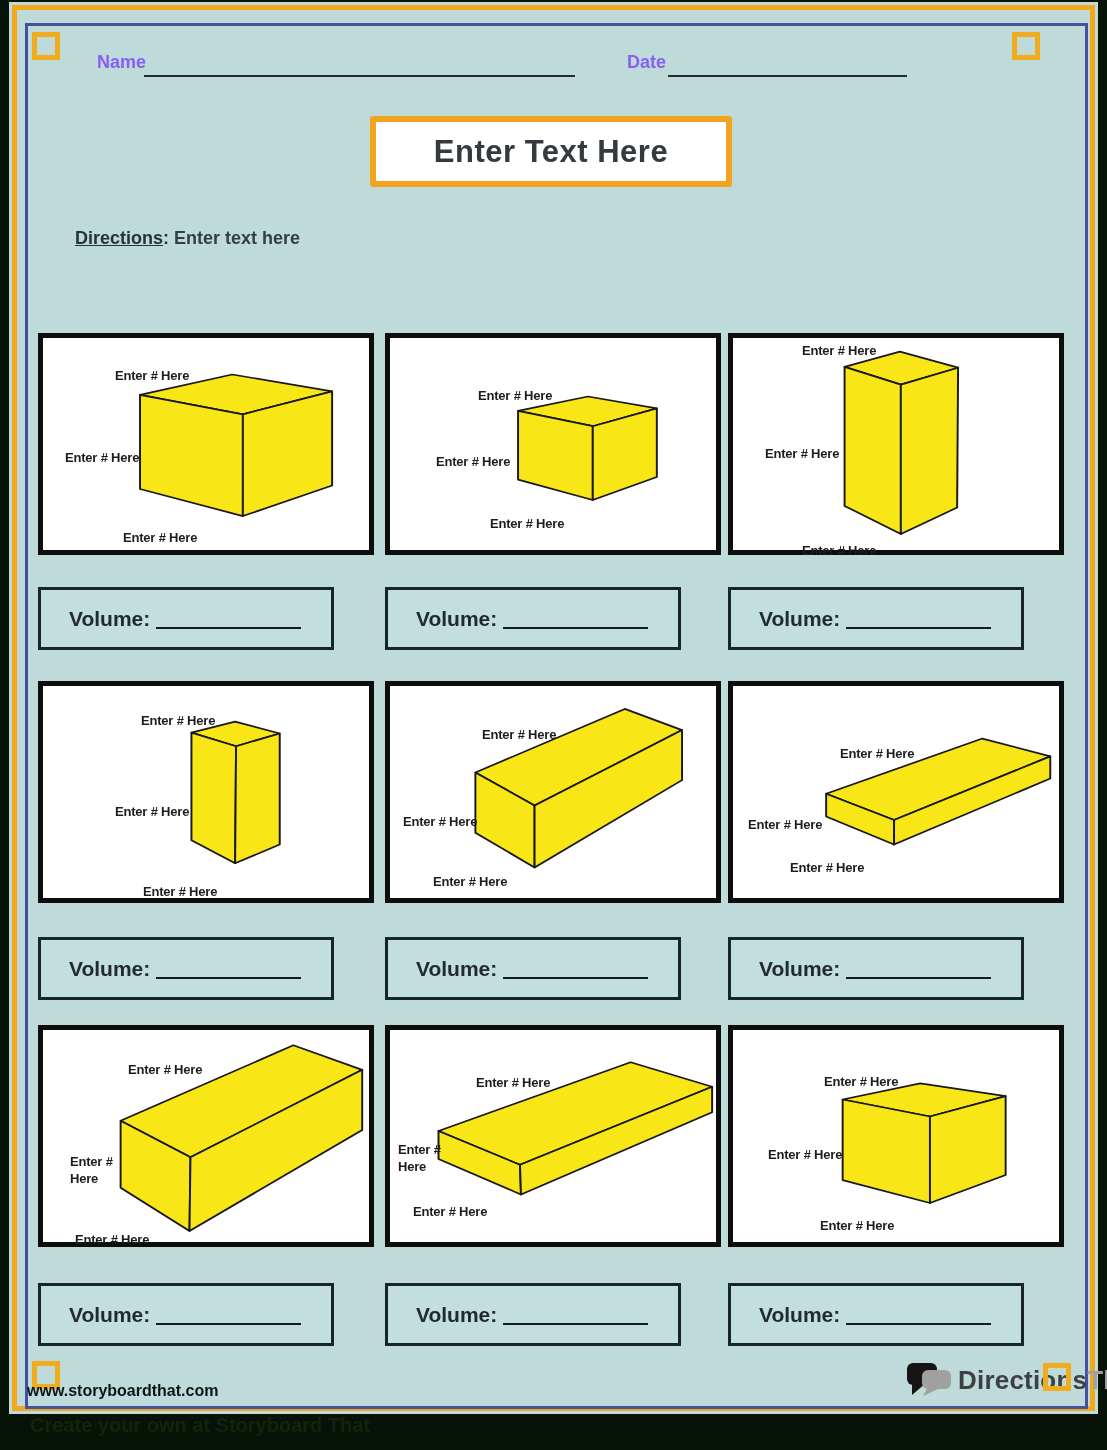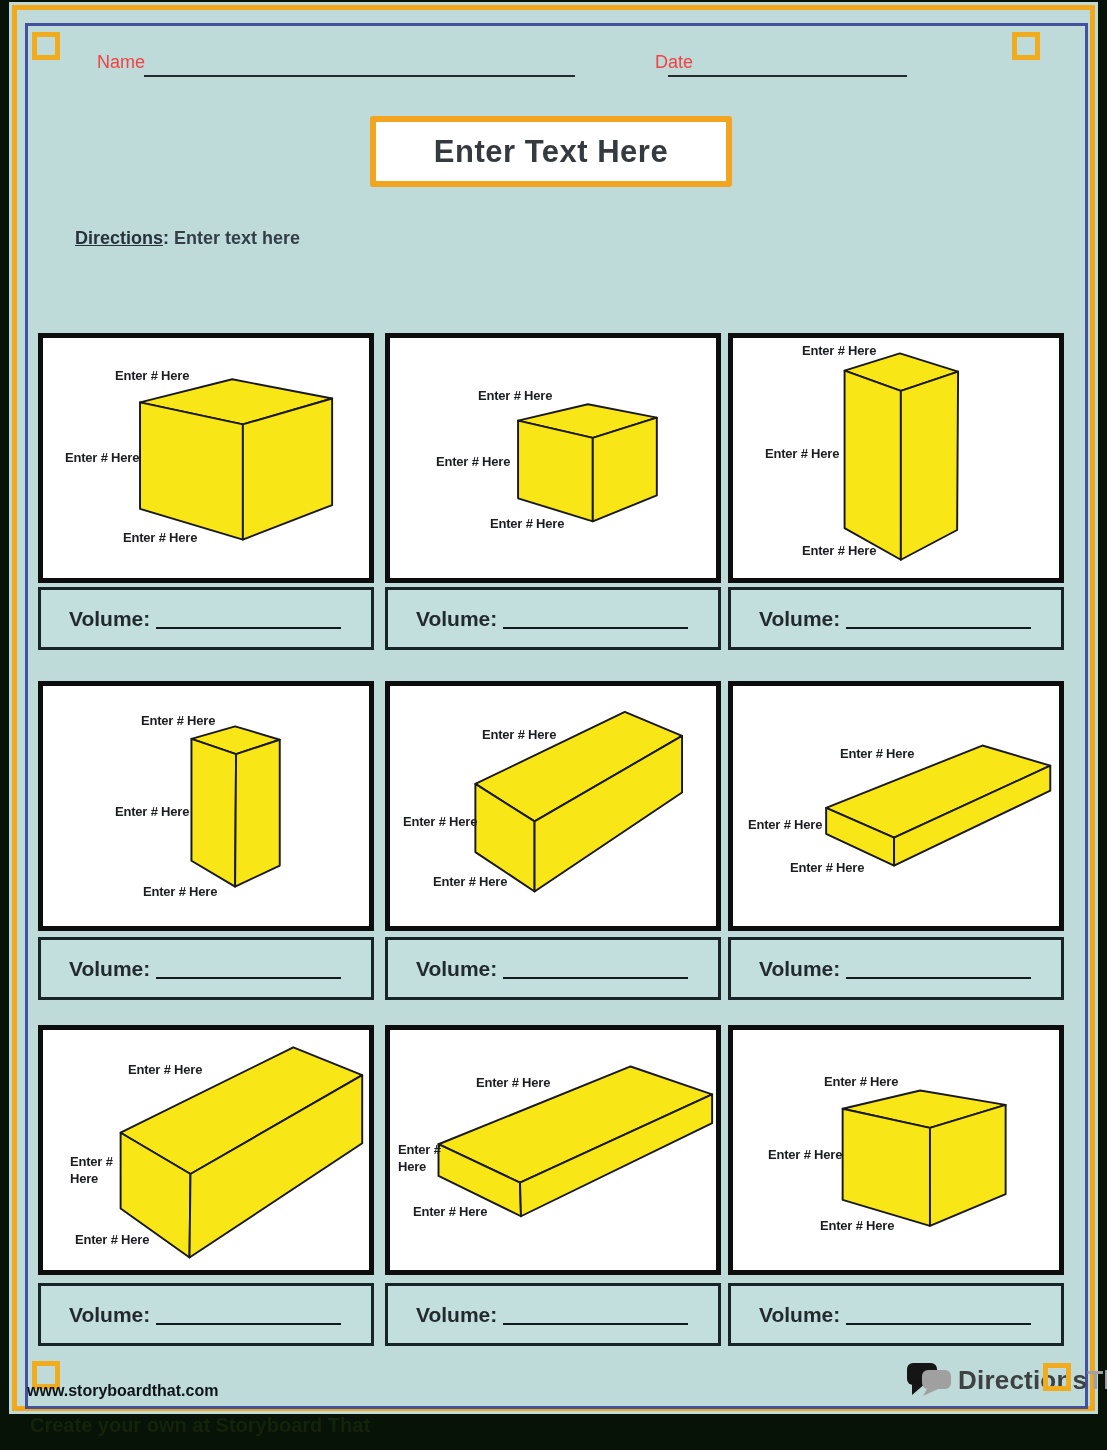--- a/index.html
+++ b/index.html
@@ -2,37 +2,37 @@
 <html><head>
 <meta charset="utf-8">
 <style>
   html,body{margin:0;padding:0;background:#071306;}
   .canvas{position:relative;width:1107px;height:1450px;background:#071306;overflow:hidden;
           font-family:"Liberation Sans",sans-serif;}
   .sheet{position:absolute;left:9px;top:2px;width:1089px;height:1412px;background:#bedad9;}
   .amber-frame{position:absolute;inset:3px;border:5px solid #F3A81C;}
   .blue-frame{position:absolute;left:16px;top:21px;right:16px;bottom:11px;border:3px solid #44519F;}
   .corner{position:absolute;width:28px;height:28px;border:5px solid #F0AC1C;box-sizing:border-box;z-index:7;}
-  .fieldlabel{position:absolute;font-weight:normal;font-size:18px;color:#ef4444;z-index:3;}
+  .fieldlabel{position:absolute;font-weight:bold;font-size:18px;color:#8b5cf6;z-index:3;}
   .wline{position:absolute;height:0;border-bottom:2px solid #232B2D;z-index:3;}
   .title-box{position:absolute;left:370px;top:116px;width:362px;height:71px;background:#ffffff;
              border:6px solid #F2A41F;box-sizing:border-box;border-radius:3px;display:flex;
              align-items:center;justify-content:center;z-index:3;}
   .title-text{font-size:31px;font-weight:bold;color:#343A40;letter-spacing:.5px;}
   .directions{position:absolute;left:75px;top:228px;font-size:18px;color:#27333A;z-index:3;}
   .directions .dlabel{font-weight:bold;text-decoration:underline;}
   .directions .dcolon{font-weight:bold;}
   .directions .dtext{font-weight:bold;opacity:.92;}
-  .figure{position:absolute;width:336px;height:250px;background:#ffffff;border:5px solid #0D0D0D;
+  .figure{position:absolute;width:336px;height:222px;background:#ffffff;border:5px solid #0D0D0D;
           box-sizing:border-box;z-index:3;}
   .figure svg{position:absolute;left:0;top:0;width:100%;height:100%;}
   .plabel{position:absolute;font-size:13px;font-weight:bold;color:#1C1D20;white-space:nowrap;
           letter-spacing:-.2px;z-index:4;}
   .plabel.wrap{white-space:normal;width:64px;line-height:1.3;}
-  .vol{position:absolute;width:336px;height:63px;background:#c2dedd;border:3px solid #182527;
+  .vol{position:absolute;width:296px;height:63px;background:#c2dedd;border:3px solid #182527;
        box-sizing:border-box;display:flex;align-items:center;padding:0 30px 0 28px;z-index:3;}
   .vol-label{font-size:21px;font-weight:bold;color:#222A2E;flex:0 0 auto;}
   .vol-line{flex:1 1 auto;height:0;border-bottom:2px solid #141B1D;margin-left:6px;transform:translateY(9px);}
   .footer-url{position:absolute;left:27px;top:1382px;font-size:16px;font-weight:bold;color:#0D1418;z-index:8;}
   .tagline{position:absolute;left:30px;top:1414px;font-size:20px;font-weight:bold;color:#14230B;z-index:2;}
   .logo{position:absolute;left:905px;top:1361px;display:flex;align-items:center;z-index:6;}
   .logo-text{font-size:26px;font-weight:bold;letter-spacing:.2px;margin-left:5px;}
   .logo-text .lp{color:#3E4142;}
   .logo-text .ls{color:#9FA1A3;}
 </style>
@@ -46,21 +46,21 @@
   </div>
   <div class="blue-frame" style="position:absolute;left:25px;top:23px;width:1057px;height:1380px;border:3px solid #44519F;z-index:1;"></div>
 
   <div class="corner" style="left:32px;top:32px;"></div>
   <div class="corner" style="left:1012px;top:32px;"></div>
   <div class="corner" style="left:32px;top:1361px;"></div>
   <div class="corner" style="left:1043px;top:1363px;"></div>
 
   <div class="fieldlabel" style="left:97px;top:52px;">Name</div>
   <div class="wline" style="left:144px;top:75px;width:431px;"></div>
-  <div class="fieldlabel" style="left:627px;top:52px;margin-left:28px;">Date</div>
+  <div class="fieldlabel" style="left:627px;top:52px;">Date</div>
   <div class="wline" style="left:668px;top:75px;width:239px;"></div>
 
   <div class="title-box">
     <span class="title-text">Enter Text Here</span>
   </div>
 
   <div class="directions">
     <span class="dlabel">Directions</span><span class="dcolon">: </span><span class="dtext">Enter text here</span>
   </div>
 

